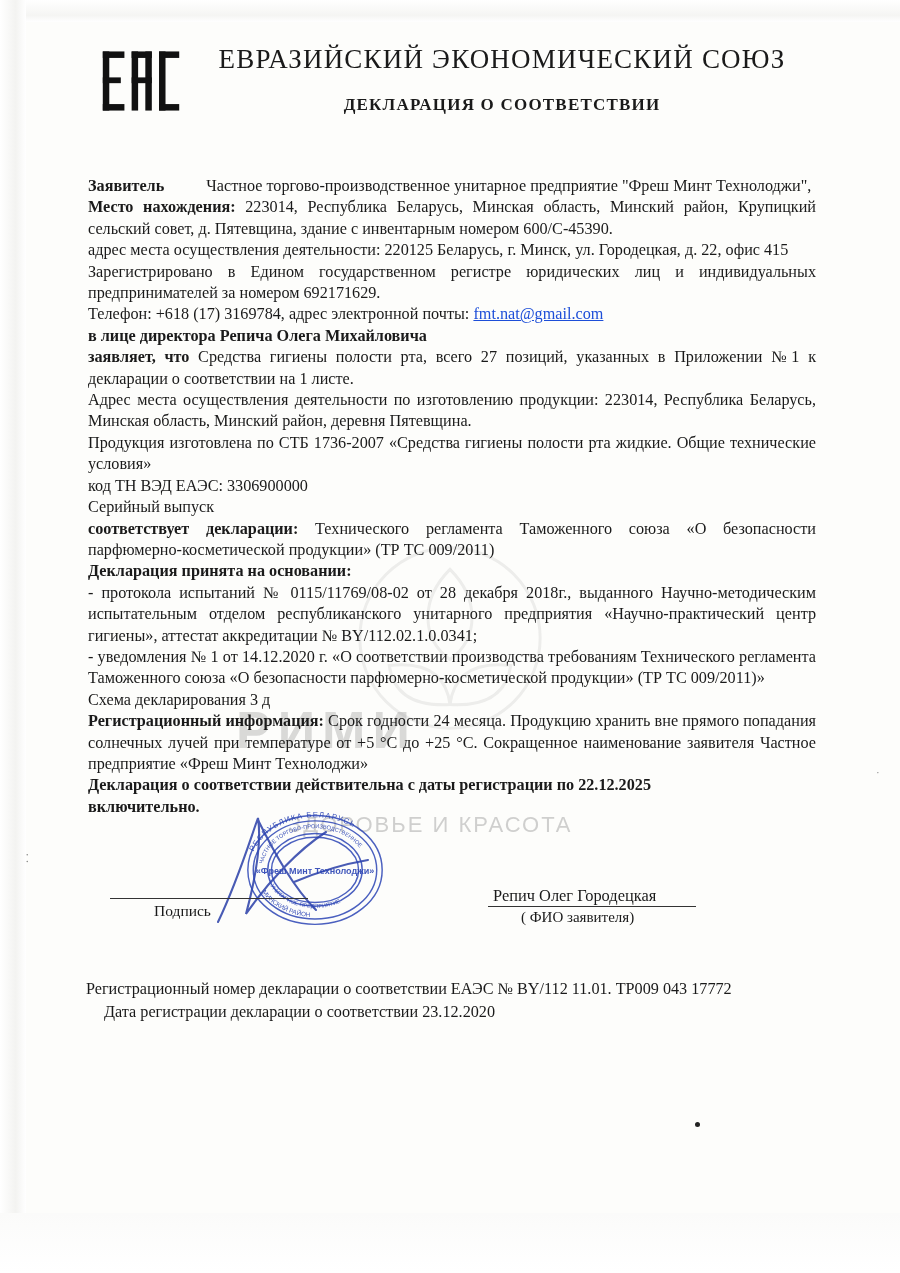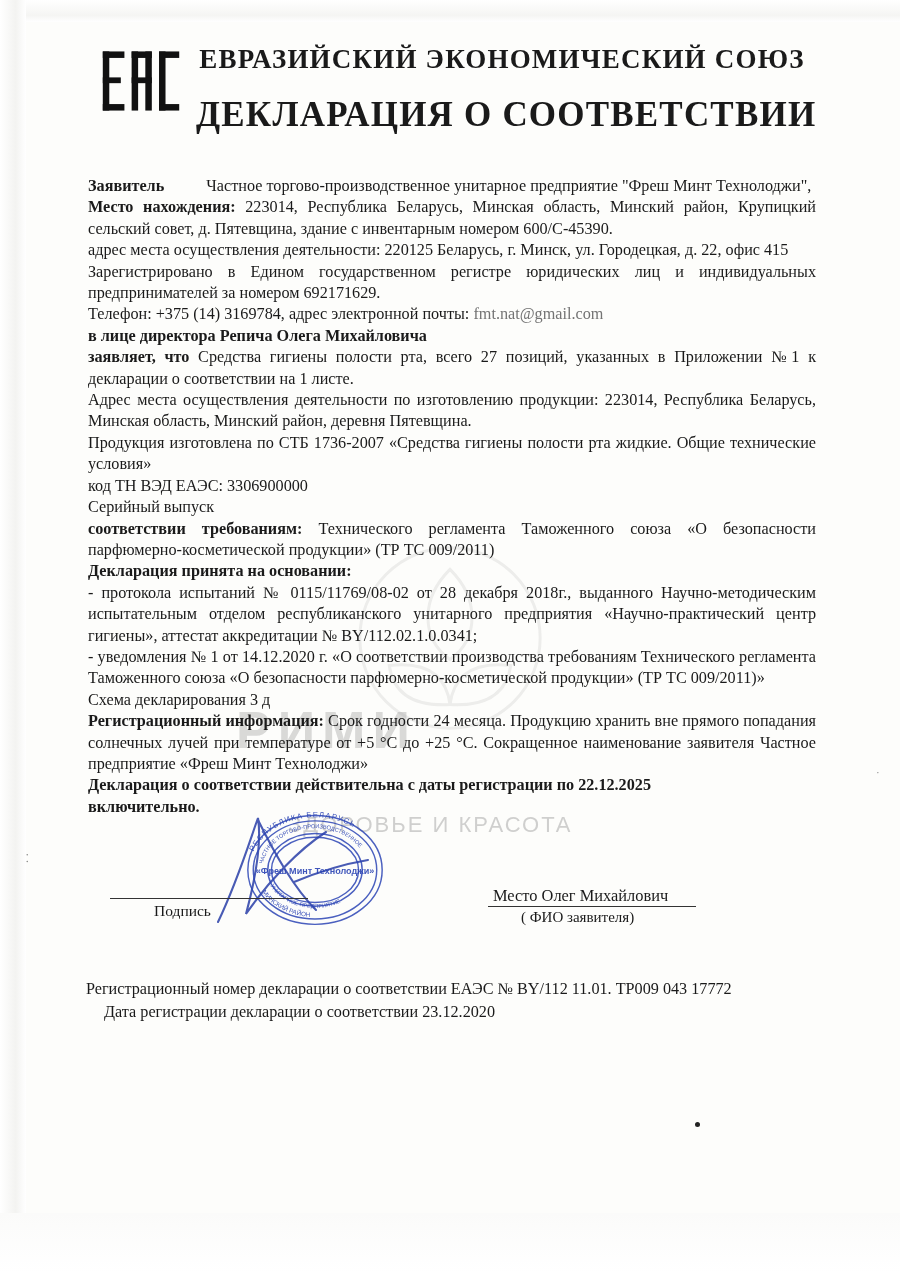--- a/index.html
+++ b/index.html
@@ -65,26 +65,26 @@
     width: 80px;
     height: 62px;
   }
   .title-block {
     margin-left: 108px;
     text-align: center;
     padding-right: 8px;
   }
   .title-line1 {
     font-size: 27px;
-    font-weight: bold;
+    font-weight: normal;
     letter-spacing: 1.2px;
     white-space: nowrap;
   }
   .title-line2 {
-    font-size: 35px;
+    font-size: 17px;
     font-weight: bold;
     letter-spacing: 1.2px;
     margin-top: 20px;
     white-space: nowrap;
   }
 
   
   .doc-body {
     margin-top: 22px;
     font-size: 16.2px;
@@ -92,21 +92,21 @@
     text-align: justify;
     position: relative;
     z-index: 3;
   }
   .doc-body p {
     margin: 0;
     text-align: justify;
   }
   .b { font-weight: bold; }
   .just-stretch { text-align: justify; text-align-last: justify; }
-  .email { color: #737373; }
+  .email { color: #1d4ed8; text-decoration: underline; }
 
   
   .watermark {
     position: absolute;
     left: 0;
     top: 0;
     width: 900px;
     height: 930px;
     z-index: 1;
     pointer-events: none;
@@ -296,40 +296,40 @@
       <p>
         <span class="b">Место нахождения:</span>
         <span>223014, Республика Беларусь, Минская область, Минский район, Крупицкий сельский совет, д. Пятевщина, здание с инвентарным номером 600/С-45390.</span>
       </p>
 
       <p>адрес места осуществления деятельности: 220125 Беларусь, г. Минск, ул. Городецкая, д. 22, офис 415</p>
 
       <p>Зарегистрировано в Едином государственном регистре юридических лиц и индивидуальных предпринимателей за номером 692171629.</p>
 
       <p>
-        <span>Телефон: +375 (14) 3169784, адрес электронной почты: </span><span class="email">fmt.nat@gmail.com</span>
+        <span>Телефон: +618 (17) 3169784, адрес электронной почты: </span><span class="email">fmt.nat@gmail.com</span>
       </p>
 
       <p class="b">в лице директора Репича Олега Михайловича</p>
 
       <p>
         <span class="b">заявляет, что</span><span> Средства гигиены полости рта, всего 27 позиций, указанных в Приложении №1 к декларации о соответствии на 1 листе.</span>
       </p>
 
 
       <p>Адрес места осуществления деятельности по изготовлению продукции: 223014, Республика Беларусь, Минская область, Минский район, деревня Пятевщина.</p>
 
       <p>Продукция изготовлена по СТБ 1736-2007 «Средства гигиены полости рта жидкие. Общие технические условия»</p>
 
       <p>код ТН ВЭД ЕАЭС: 3306900000</p>
 
       <p>Серийный выпуск</p>
 
       <p>
-        <span class="b">соответствии требованиям:</span><span> Технического регламента Таможенного союза «О безопасности парфюмерно-косметической продукции» (ТР ТС 009/2011)</span>
+        <span class="b">соответствует декларации:</span><span> Технического регламента Таможенного союза «О безопасности парфюмерно-косметической продукции» (ТР ТС 009/2011)</span>
       </p>
 
       <p class="b">Декларация принята на основании:</p>
 
       <p>- протокола испытаний № 0115/11769/08-02 от 28 декабря 2018г., выданного Научно-методическим испытательным отделом республиканского унитарного предприятия «Научно-практический центр гигиены»,  аттестат аккредитации № BY/112.02.1.0.0341;</p>
 
       <p>- уведомления № 1 от 14.12.2020 г. «О соответствии производства требованиям Технического регламента Таможенного союза «О безопасности парфюмерно-косметической продукции» (ТР ТС 009/2011)»</p>
 
       <p>Схема декларирования 3 д</p>
 
@@ -376,21 +376,21 @@
           </text>
           <text font-size="6.2">
             <textPath href="#arcBottom2" startOffset="12%">УНИТАРНОЕ ПРЕДПРИЯТИЕ</textPath>
           </text>
           <text x="100" y="70" text-anchor="middle" font-size="10" font-weight="bold">«Фреш Минт Технолоджи»</text>
         </g>
       </svg>
 
       <div class="sign-line"></div>
       <div class="sign-label">Подпись</div>
-      <div class="sign-name">Место Олег Михайлович</div>
+      <div class="sign-name">Репич Олег Городецкая</div>
       <div class="sign-sub-line"></div>
       <div class="sign-sub">( ФИО заявителя)</div>
     </div>
 
     <div class="footer">
       <div class="f1">Регистрационный номер декларации о соответствии ЕАЭС № BY/112 11.01. ТР009 043 17772</div>
       <div class="f2">Дата регистрации декларации о соответствии 23.12.2020</div>
     </div>
 
   </div>

